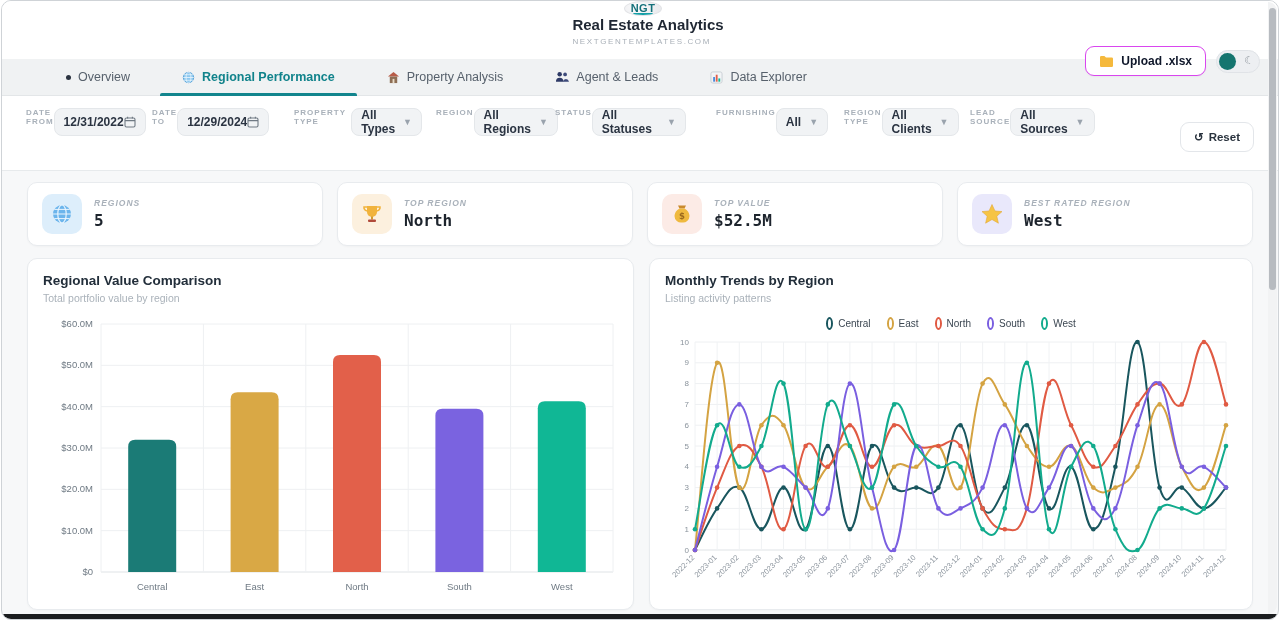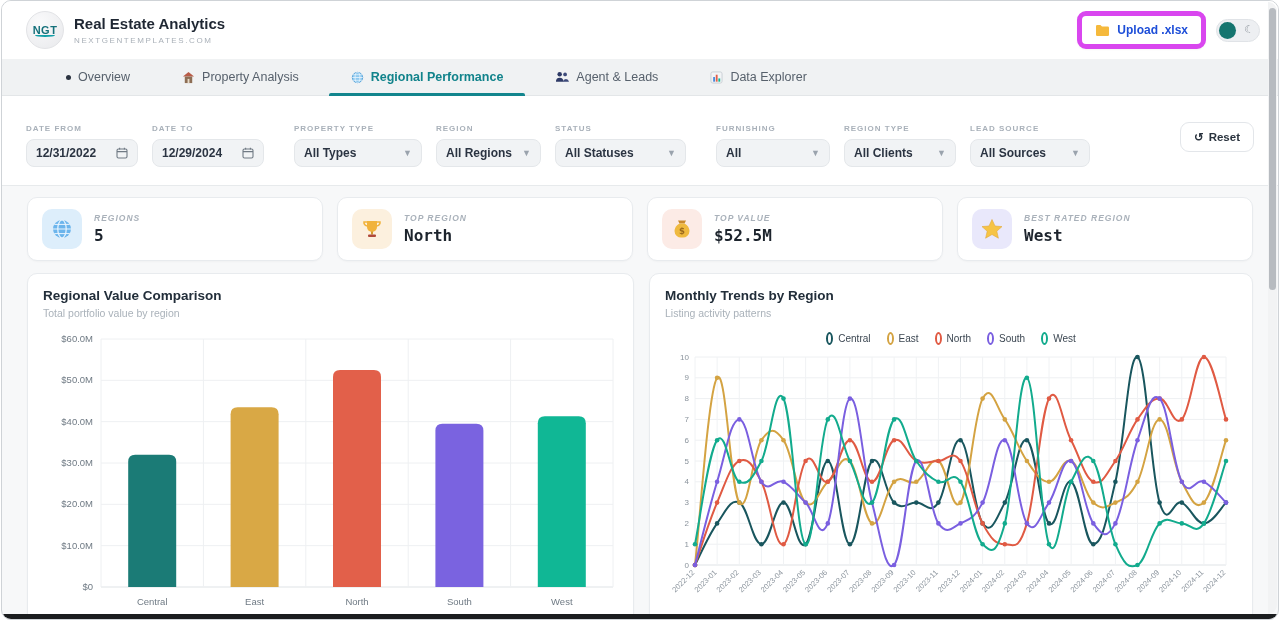--- a/index.html
+++ b/index.html
@@ -1,44 +1,44 @@
 <!DOCTYPE html>
 <html><head>
 <meta charset="utf-8">
 <style>
   * { margin:0; padding:0; box-sizing:border-box; }
   html,body { width:1280px; height:621px; background:#ffffff; font-family:"Liberation Sans", sans-serif; overflow:hidden; }
   .window { position:relative; width:1278px; height:620px; margin:0 auto; border:1px solid #cfd3d7; border-radius:10px; background:#f7f8f9; overflow:hidden; }
   .bottom-edge { position:absolute; left:0; right:0; bottom:0; height:5px; background:#1b1d1f; z-index:60; }
 
   
-  .header { height:58px; background:#ffffff; display:flex; align-items:center; padding:0 18px 0 24px; }
+  .header { height:58px; background:#ffffff; display:flex; align-items:center; padding:0 18px 0 24px;flex-direction:column; }
   .logo-circle { width:38px; height:38px; border-radius:50%; background:radial-gradient(circle at 35% 30%, #fafafb, #e8e9ec); border:1px solid #e2e3e6; display:flex; flex-direction:column; align-items:center; justify-content:center; }
   .logo-text { font-size:11px; font-weight:bold; color:#14707a; letter-spacing:.5px; }
   .logo-swoosh { width:20px; height:3px; border-bottom:2px solid #14a0a8; border-radius:50%; margin-top:-2px; }
   .brand { margin-left:10px; }
   .brand-title { font-size:15px; font-weight:bold; color:#1f2733; }
   .brand-sub { font-size:8px; color:#a9b0b8; letter-spacing:1.6px; margin-top:4px; }
   .header-right { margin-left:auto; display:flex; align-items:center; gap:10px; }
-  .upload-btn { display:flex; align-items:center; gap:7px; background:#fff; border:5px solid #d946ef; border-radius:9px; padding:7px 13px; font-size:12px; font-weight:bold; color:#1d4ed8; box-shadow:0 1px 2px rgba(0,0,0,.04); cursor:pointer; }
+  .upload-btn { display:flex; align-items:center; gap:7px; background:#fff; border:1px solid #d946ef; border-radius:9px; padding:7px 13px; font-size:12px; font-weight:bold; color:#0f172a; box-shadow:0 1px 2px rgba(0,0,0,.04); cursor:pointer; }
   .toggle { position:relative; width:44px; height:23px; border-radius:12px; background:#edeff2; border:1px solid #e0e3e7; cursor:pointer; }
   .toggle-knob { position:absolute; left:2px; top:2px; width:17px; height:17px; border-radius:50%; background:#15756f; }
   .toggle-moon { position:absolute; right:5px; top:3px; font-size:11px; color:#868e96; }
 
   
   .tabbar { height:37px; background:#f0f2f3; border-bottom:1px solid #e3e6e8; display:flex; align-items:stretch; padding:0 42px; gap:8px; }
   .tab { display:flex; align-items:center; gap:7px; padding:0 22px; font-size:12.5px; color:#57616c; cursor:pointer; position:relative; white-space:nowrap; }
   .tab.active { color:#11838b; font-weight:bold; }
   .tab.active::after { content:""; position:absolute; left:0; right:0; bottom:-1px; height:3px; background:#12858d; border-radius:2px 2px 0 0; }
   .tab .dot { width:5px; height:5px; border-radius:50%; background:#2b3340; }
   .tab svg { display:block; }
 
   
   .filterbar { background:#ffffff; border-bottom:1px solid #e7eaec; padding:12px 24px 18px 24px; display:flex; align-items:flex-start; }
-  .fgroup { display:flex; flex-direction:column; margin-right:14px;margin-top:16px; }
+  .fgroup { display:flex; flex-direction:row; margin-right:14px; }
   .fgroup.gap-left { margin-left:16px; }
   .flabel { font-size:8px; font-weight:bold; letter-spacing:1px; color:#a9b1ba; margin-bottom:6px; }
   .fctrl { display:flex; align-items:center; justify-content:space-between; background:#f1f3f5; border:1px solid #e4e7ea; border-radius:8px; height:28px; padding:0 9px; font-size:12px; font-weight:bold; color:#2b3442; cursor:pointer; }
   .fctrl .chev { color:#9aa3ad; font-size:9px; margin-left:8px; }
   .reset-btn { margin-left:auto; margin-top:14px; display:flex; align-items:center; gap:5px; background:#fff; border:1px solid #e3e6ea; border-radius:9px; padding:7px 13px; font-size:11.5px; font-weight:bold; color:#2a333e; cursor:pointer; }
 
   
   .kpi-row { display:flex; gap:14px; padding:11px 25px 0 25px; }
   .kpi-card { flex:1; background:#fff; border:1px solid #e8ebee; border-radius:10px; padding:11px 14px; display:flex; align-items:center; gap:12px; box-shadow:0 1px 2px rgba(25,35,45,.03); }
   .kpi-icon { width:40px; height:40px; border-radius:10px; display:flex; align-items:center; justify-content:center; flex:0 0 40px; }
@@ -87,38 +87,38 @@
         <span class="toggle-moon">☾</span>
       </div>
     </div>
   </div>
 
   <div class="tabbar">
     <div class="tab">
       <span class="dot"></span>
       <span>Overview</span>
     </div>
-    <div class="tab">
-      <svg width="13" height="13" viewBox="0 0 14 14">
-          <polygon points="7,1 13,6 1,6" fill="#b85c48"></polygon>
-          <rect x="3" y="6" width="8" height="7" fill="#8d6e55"></rect>
-          <rect x="6" y="8.5" width="2" height="4.5" fill="#e8dcc8"></rect>
-        </svg>
-      <span>Property Analysis</span>
-    </div>
     <div class="tab active">
       <svg width="13" height="13" viewBox="0 0 14 14">
           <circle cx="7" cy="7" r="5.6" fill="#8ec9ef"></circle>
           <circle cx="7" cy="7" r="5.6" fill="none" stroke="#5aa4d8" stroke-width="1"></circle>
           <ellipse cx="7" cy="7" rx="2.6" ry="5.6" fill="none" stroke="#e8f4fd" stroke-width=".9"></ellipse>
           <line x1="1.4" y1="7" x2="12.6" y2="7" stroke="#e8f4fd" stroke-width=".9"></line>
           <line x1="2.2" y1="4" x2="11.8" y2="4" stroke="#e8f4fd" stroke-width=".8"></line>
           <line x1="2.2" y1="10" x2="11.8" y2="10" stroke="#e8f4fd" stroke-width=".8"></line>
         </svg>
       <span>Regional Performance</span>
+    </div>
+    <div class="tab">
+      <svg width="13" height="13" viewBox="0 0 14 14">
+          <polygon points="7,1 13,6 1,6" fill="#b85c48"></polygon>
+          <rect x="3" y="6" width="8" height="7" fill="#8d6e55"></rect>
+          <rect x="6" y="8.5" width="2" height="4.5" fill="#e8dcc8"></rect>
+        </svg>
+      <span>Property Analysis</span>
     </div>
     <div class="tab">
       <svg width="14" height="12" viewBox="0 0 15 12">
           <circle cx="5" cy="3" r="2.4" fill="#2e3a66"></circle>
           <path d="M1 11 a4 4.2 0 0 1 8 0 z" fill="#2e3a66"></path>
           <circle cx="10.8" cy="3.2" r="2" fill="#3d4a7a"></circle>
           <path d="M8.4 11 a3.4 3.6 0 0 1 6.6 0 z" fill="#3d4a7a"></path>
         </svg>
       <span>Agent &amp; Leads</span>
     </div>

